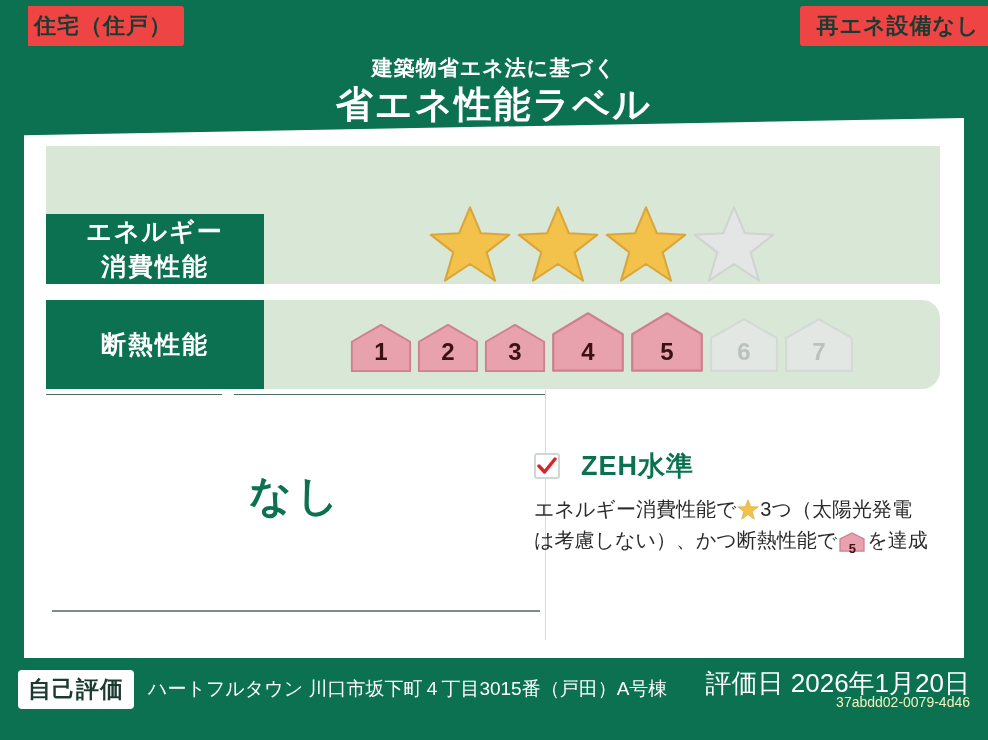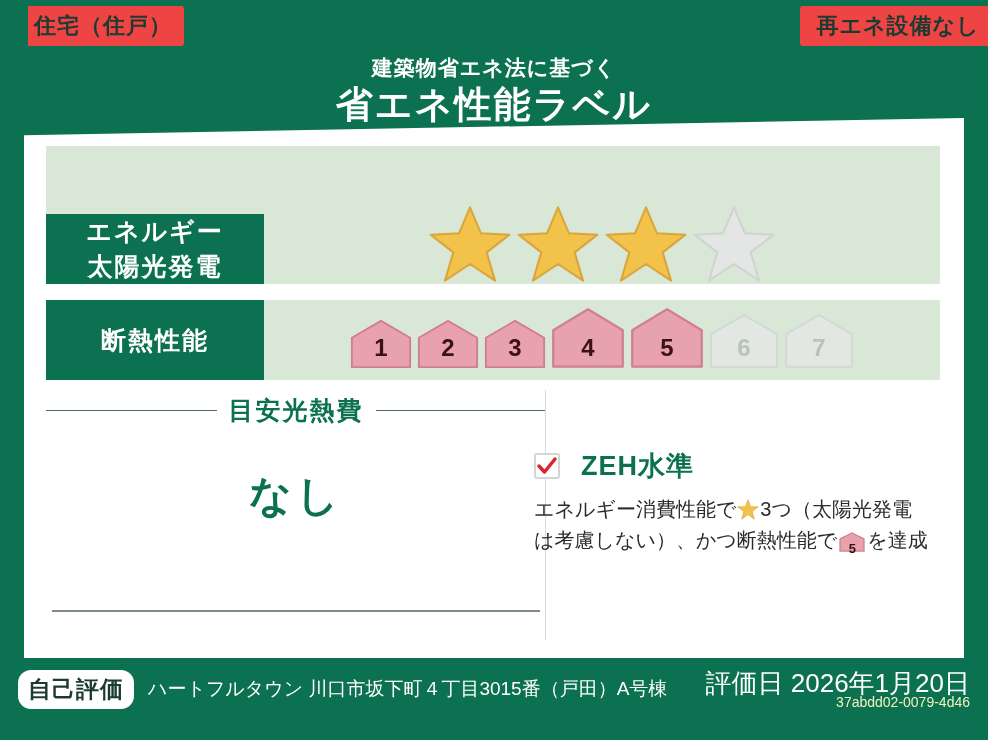--- a/index.html
+++ b/index.html
@@ -94,21 +94,21 @@
   
   .perf-row {
     position: absolute;
     left: 22px;
     width: 894px;
     display: flex;
     background: #d8e7d6;
     box-sizing: border-box;
   }
   #row-energy { top: 28px; height: 138px; align-items: flex-end; }
-  #row-insulation { top: 182px; height: 80px; }
+  #row-insulation { top: 182px; height: 89px; border-radius: 18px; }
 
   .perf-label {
     background: #0b7150;
     color: #ffffff;
     font-weight: bold;
     display: flex;
     flex-direction: column;
     align-items: center;
     justify-content: center;
     box-sizing: border-box;
@@ -274,21 +274,21 @@
   #footer-eval-badge {
     position: absolute;
     left: 18px;
     top: 12px;
     background: #ffffff;
     color: #1b3b32;
     font-weight: bold;
     font-size: 23px;
     letter-spacing: 1px;
     padding: 4px 10px;
-    border-radius: 13px;
+    border-radius: 4px;
   }
   #footer-property {
     position: absolute;
     left: 148px;
     top: 18px;
     color: #ffffff;
     font-size: 19px;
     letter-spacing: 0px;
     white-space: nowrap;
   }
@@ -326,21 +326,21 @@
     <div id="title-main">省エネ性能ラベル</div>
   </div>
 
   <div id="house-body"></div>
 
   <div id="panel-inner">
 
     <div class="perf-row" id="row-energy">
       <div class="perf-label" id="label-energy">
         <span>エネルギー</span>
-        <span>太陽光発電</span>
+        <span>消費性能</span>
       </div>
       <div class="perf-value">
         <div id="stars">
             <svg class="star" viewBox="0 0 100 96">
               <polygon points="50,4 63,35 97,37 70,58 80,92 50,72 20,92 30,58 3,37 37,35" fill="#f3c24a" stroke="#d9a63c" stroke-width="2.5" stroke-linejoin="round"></polygon>
             </svg>
             <svg class="star" viewBox="0 0 100 96">
               <polygon points="50,4 63,35 97,37 70,58 80,92 50,72 20,92 30,58 3,37 37,35" fill="#f3c24a" stroke="#d9a63c" stroke-width="2.5" stroke-linejoin="round"></polygon>
             </svg>
             <svg class="star" viewBox="0 0 100 96">
@@ -398,21 +398,20 @@
                 <polygon points="3,77 3,30 50,3 97,30 97,77" fill="#e2e7e3" stroke="#d3dad5" stroke-width="3" stroke-linejoin="round"></polygon>
               </svg>
               <span>7</span>
             </div>
           </div>
       </div>
     </div>
 
     <div id="utility-heading">
       <div class="rule left"></div>
-      <div id="utility-heading-text">目安光熱費</div>
       <div class="rule right"></div>
     </div>
 
     <div id="utility-value">なし</div>
     <div id="utility-rule-bottom"></div>
 
     <div id="center-divider"></div>
 
     <div id="zeh-block">
       <div id="zeh-title-row">

